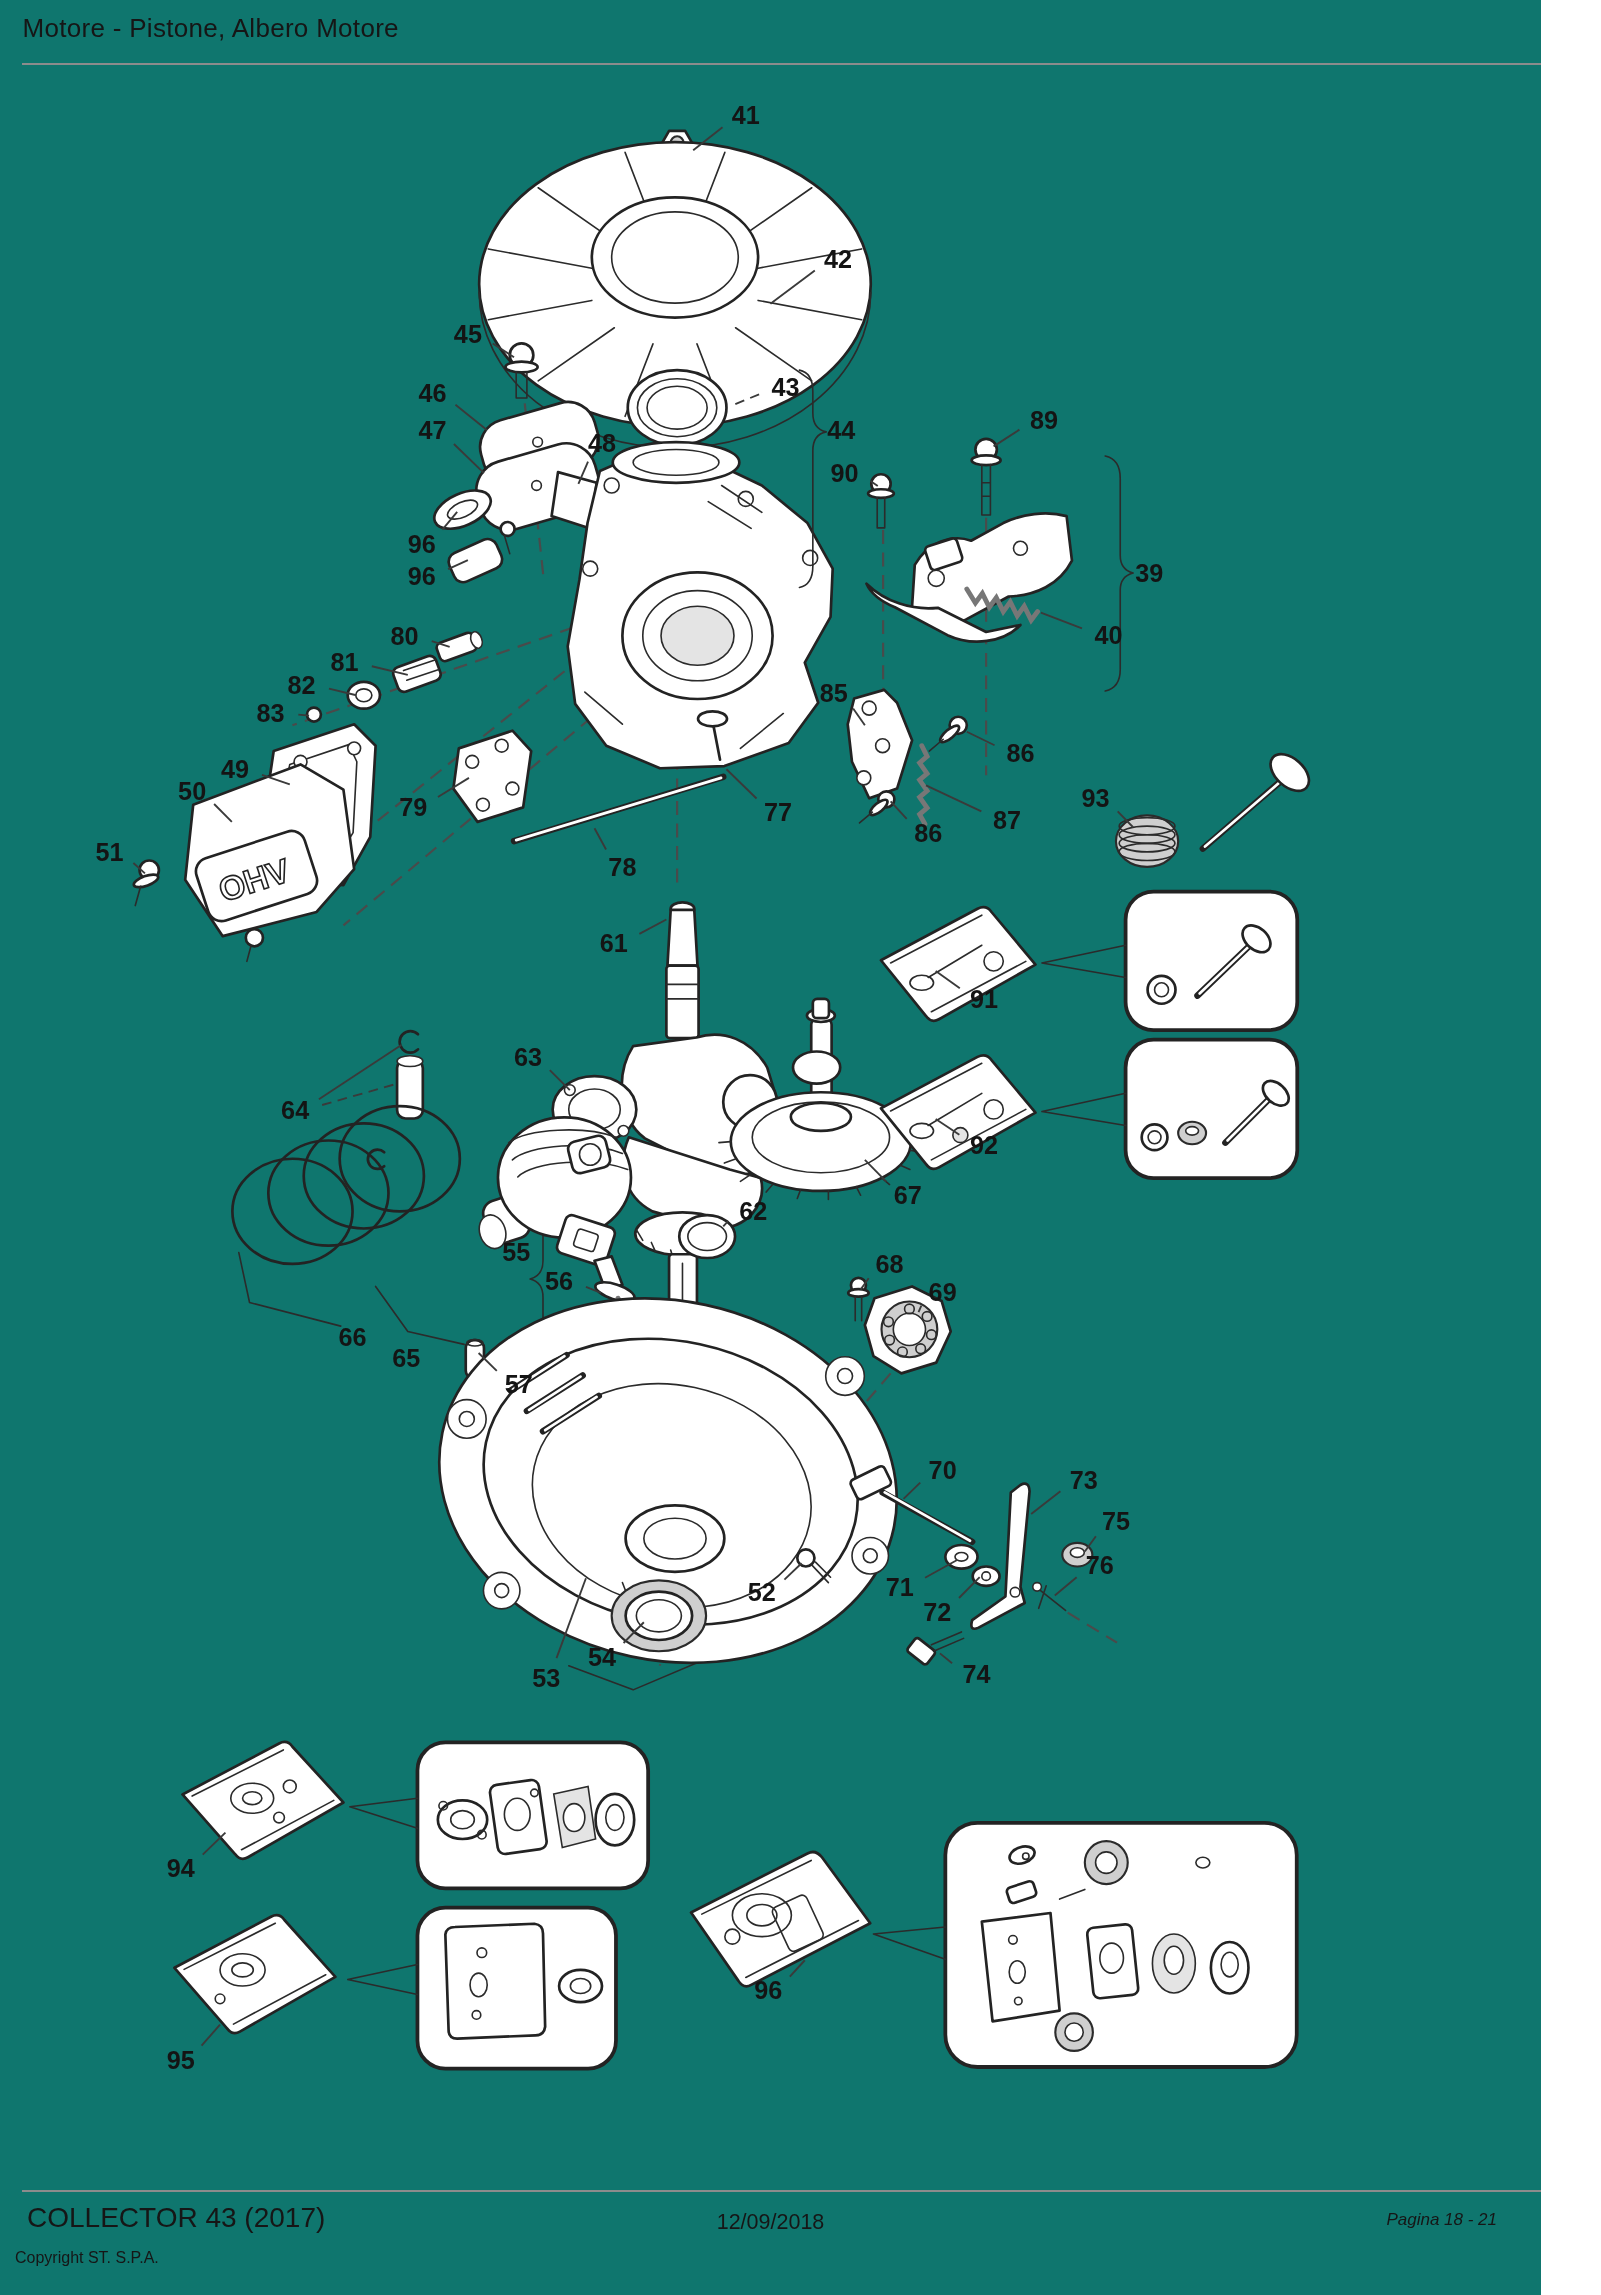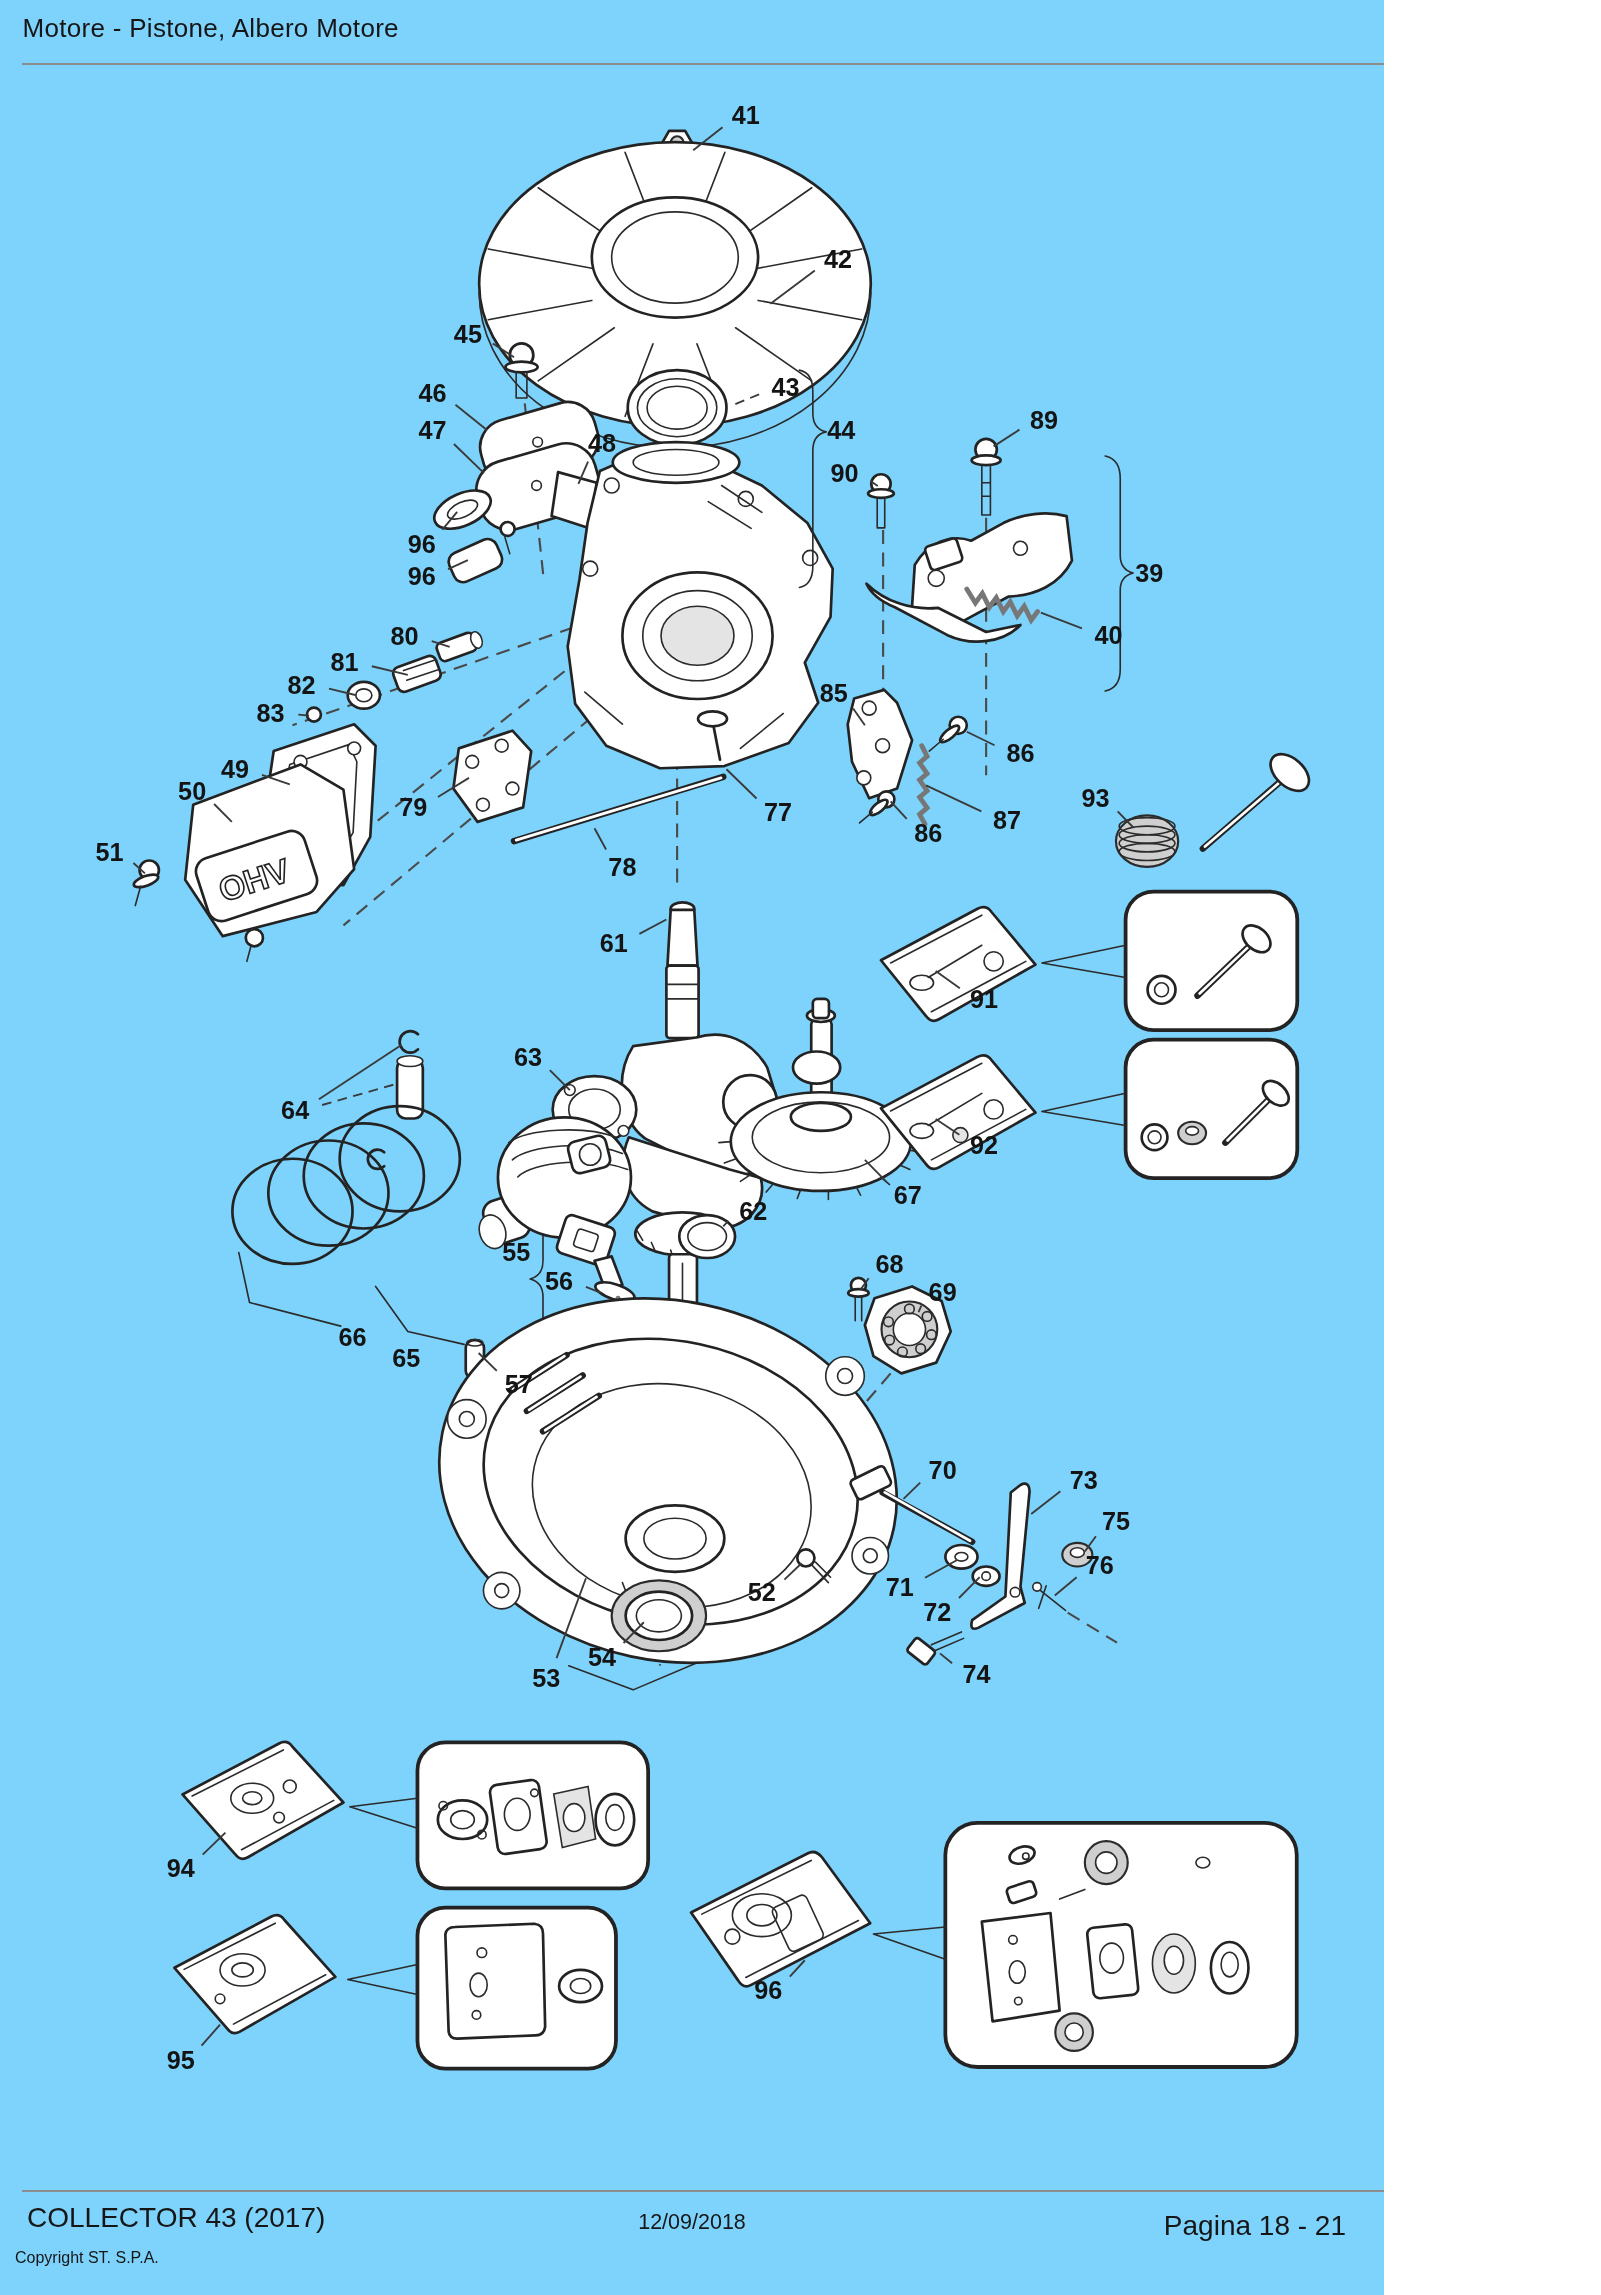--- a/index.html
+++ b/index.html
@@ -1,25 +1,25 @@
 <!DOCTYPE html>
 <html style="font-size:8.6px"><head>
 <meta charset="utf-8">
 <style>
   html,body{margin:0;padding:0;background:#ffffff;}
-  .page{position:relative;width:1384px;height:2295px;background:#7dd3fc;overflow:hidden;
+  .page{position:relative;width:1541px;height:2295px;background:#0f766e;overflow:hidden;
         font-family:"Liberation Sans",sans-serif;color:#161616;}
   .title{position:absolute;left:22.5px;top:13px;font-size:26px;font-weight:400;letter-spacing:0.3px;}
   .rule{position:absolute;left:21.5px;width:1558px;height:1.6px;background:#8c8c8c;}
   .rule-top{top:63px;}
   .rule-bottom{top:2190px;}
   .model{position:absolute;left:27px;top:2202px;font-size:28px;font-weight:400;}
   .copyright{position:absolute;left:15px;top:2249px;font-size:16px;font-weight:400;}
   .date{position:absolute;left:0;right:0;top:2210px;text-align:center;font-size:21.5px;}
-  .pageno{position:absolute;right:38px;top:2210px;font-size:28px;}
+  .pageno{position:absolute;right:44px;top:2210px;font-size:17px;font-style:italic;}
   svg.diagram{position:absolute;left:0;top:0;width:1601px;height:2295px;}
   .ln{fill:none;stroke:#232323;stroke-width:5;stroke-linejoin:round;stroke-linecap:round;}
   .lnw{fill:#ffffff;stroke:#232323;stroke-width:5;stroke-linejoin:round;stroke-linecap:round;}
   .ln2{fill:none;stroke:#2b2b2b;stroke-width:3;stroke-linejoin:round;stroke-linecap:round;}
   .lnw2{fill:#ffffff;stroke:#2b2b2b;stroke-width:3;stroke-linejoin:round;}
   .gry{fill:#cfcfcf;stroke:#2b2b2b;stroke-width:4;}
   .lgry{fill:#e4e4e4;stroke:#2b2b2b;stroke-width:3;}
   .dash{fill:none;stroke:#4a4a4a;stroke-width:4;stroke-dasharray:26 16;}
   .leader{stroke:#3a3a3a;stroke-width:3.5;}
   .leader.dashed{stroke-dasharray:18 12;}

